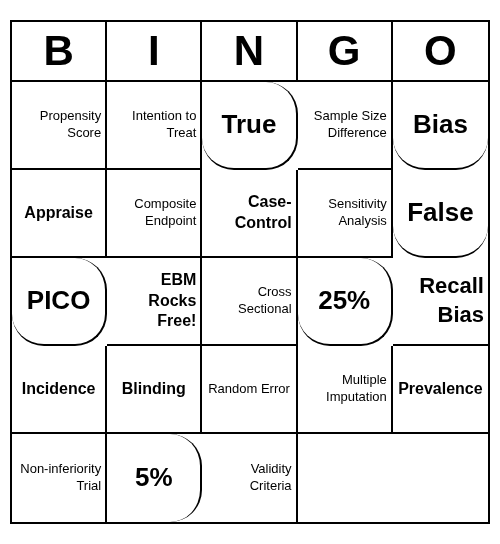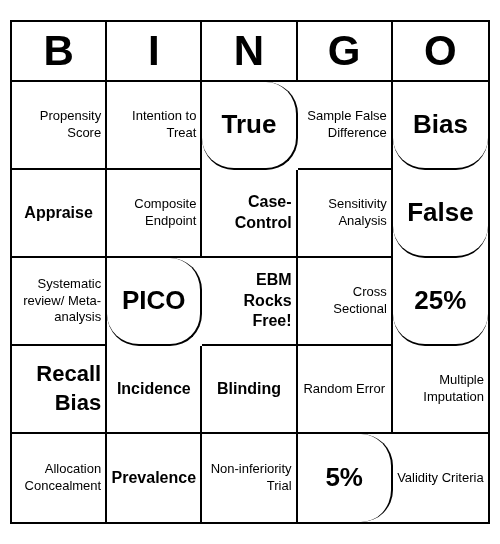--- a/index.html
+++ b/index.html
@@ -76,36 +76,34 @@
   <div class="bingo-letter">B</div>
       <div class="bingo-letter">I</div>
       <div class="bingo-letter">N</div>
       <div class="bingo-letter">G</div>
       <div class="bingo-letter">O</div>
     </div>
   <div class="bingo-grid">
   <div class="bingo-cell">Propensity Score</div>
       <div class="bingo-cell">Intention to Treat</div>
       <div class="bingo-cell cell-xlarge">True</div>
-      <div class="bingo-cell">Sample False Difference</div>
+      <div class="bingo-cell">Sample Size Difference</div>
       <div class="bingo-cell cell-xlarge">Bias</div>
       <div class="bingo-cell cell-medium">Appraise</div>
       <div class="bingo-cell">Composite Endpoint</div>
       <div class="bingo-cell cell-medium">Case-Control</div>
       <div class="bingo-cell">Sensitivity Analysis</div>
       <div class="bingo-cell cell-xlarge">False</div>
-      <div class="bingo-cell">Systematic review/ Meta-analysis</div>
       <div class="bingo-cell cell-xlarge">PICO</div>
       <div class="bingo-cell cell-medium">EBM Rocks Free!</div>
       <div class="bingo-cell">Cross Sectional</div>
       <div class="bingo-cell cell-xlarge">25%</div>
       <div class="bingo-cell cell-large">Recall Bias</div>
       <div class="bingo-cell cell-medium">Incidence</div>
       <div class="bingo-cell cell-medium">Blinding</div>
       <div class="bingo-cell">Random Error</div>
       <div class="bingo-cell">Multiple Imputation</div>
-      <div class="bingo-cell">Allocation Concealment</div>
       <div class="bingo-cell cell-medium">Prevalence</div>
       <div class="bingo-cell">Non-inferiority Trial</div>
       <div class="bingo-cell cell-xlarge">5%</div>
       <div class="bingo-cell">Validity Criteria</div>
     </div>
 </div>
 
 </body></html>

